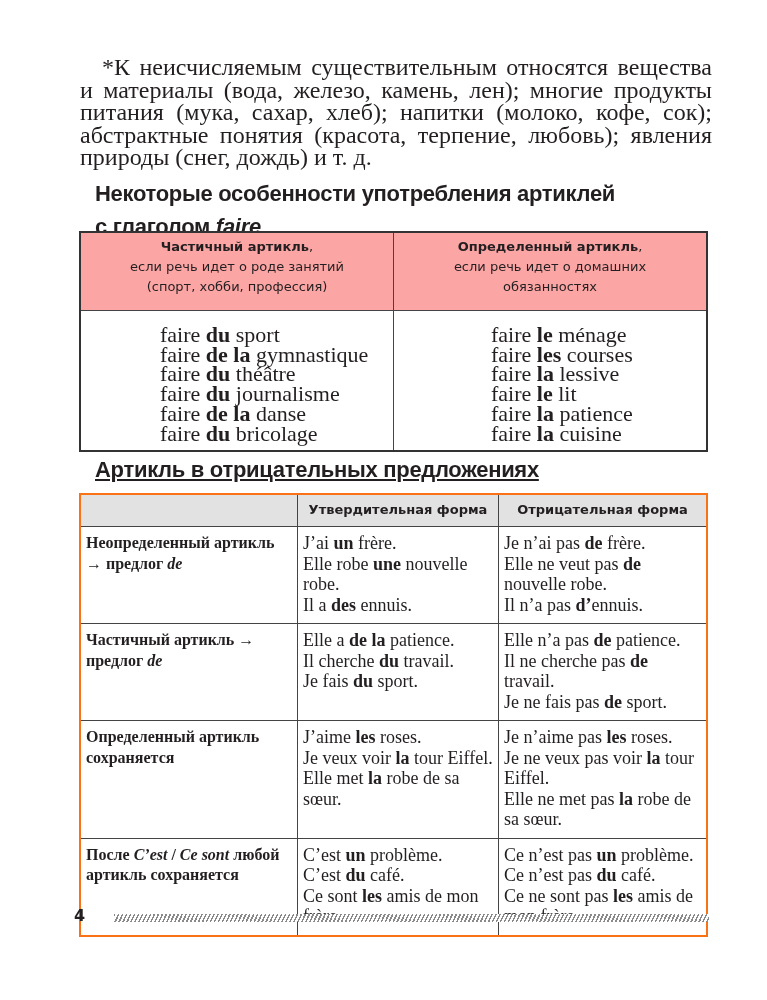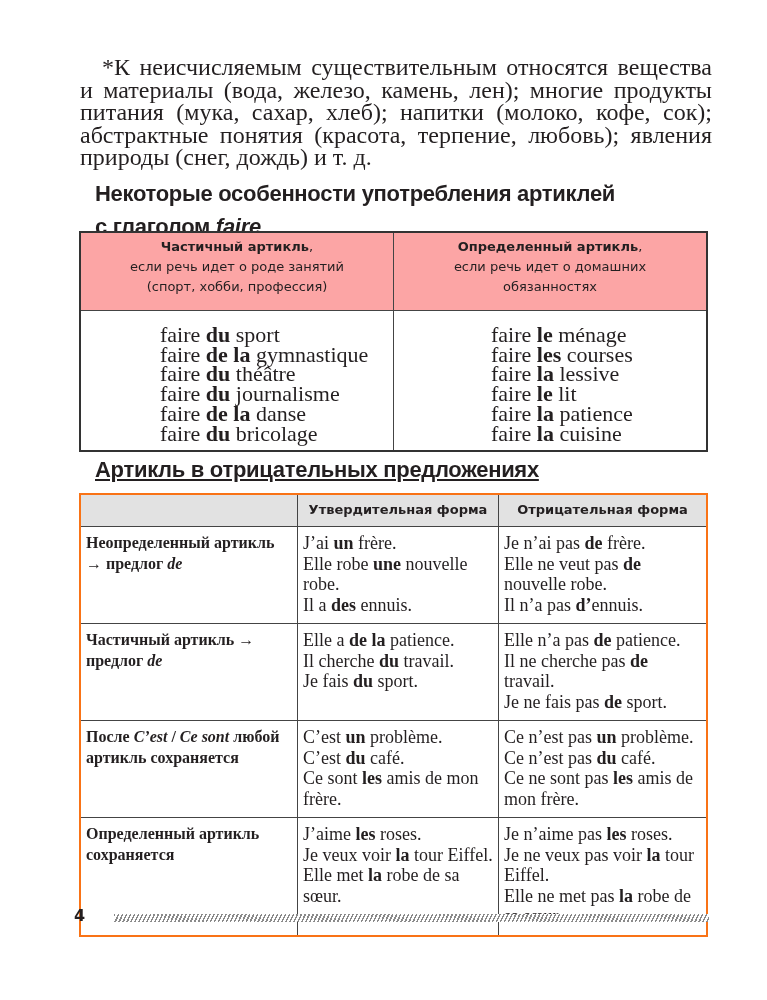--- a/index.html
+++ b/index.html
@@ -141,44 +141,44 @@
           <span class="line"><span>Il cherche </span><b>du</b><span> travail.</span></span>
           <span class="line"><span>Je fais </span><b>du</b><span> sport.</span></span>
         </td>
         <td class="neg">
           <span class="line"><span>Elle n’a pas </span><b>de</b><span> patience.</span></span>
           <span class="line"><span>Il ne cherche pas </span><b>de</b><span> travail.</span></span>
           <span class="line"><span>Je ne fais pas </span><b>de</b><span> sport.</span></span>
         </td>
       </tr>
       <tr>
+        <td class="rowhead"><span>Определенный артикль сохраняется</span></td>
+        <td class="aff">
+          <span class="line"><span>J’aime </span><b>les</b><span> roses.</span></span>
+          <span class="line"><span>Je veux voir </span><b>la</b><span> tour Eiffel.</span></span>
+          <span class="line"><span>Elle met </span><b>la</b><span> robe de sa sœur.</span></span>
+        </td>
+        <td class="neg">
+          <span class="line"><span>Je n’aime pas </span><b>les</b><span> roses.</span></span>
+          <span class="line"><span>Je ne veux pas voir </span><b>la</b><span> tour Eiffel.</span></span>
+          <span class="line"><span>Elle ne met pas </span><b>la</b><span> robe de sa sœur.</span></span>
+        </td>
+      </tr>
+      <tr>
         <td class="rowhead"><span>После </span><i>C’est</i><span> / </span><i>Ce sont</i><span> любой артикль сохраняется</span></td>
         <td class="aff">
           <span class="line"><span>C’est </span><b>un</b><span> problème.</span></span>
           <span class="line"><span>C’est </span><b>du</b><span> café.</span></span>
           <span class="line"><span>Ce sont </span><b>les</b><span> amis de mon frère.</span></span>
         </td>
         <td class="neg">
           <span class="line"><span>Ce n’est pas </span><b>un</b><span> problème.</span></span>
           <span class="line"><span>Ce n’est pas </span><b>du</b><span> café.</span></span>
           <span class="line"><span>Ce ne sont pas </span><b>les</b><span> amis de mon frère.</span></span>
         </td>
       </tr>
-      <tr>
-        <td class="rowhead"><span>Определенный артикль сохраняется</span></td>
-        <td class="aff">
-          <span class="line"><span>J’aime </span><b>les</b><span> roses.</span></span>
-          <span class="line"><span>Je veux voir </span><b>la</b><span> tour Eiffel.</span></span>
-          <span class="line"><span>Elle met </span><b>la</b><span> robe de sa sœur.</span></span>
-        </td>
-        <td class="neg">
-          <span class="line"><span>Je n’aime pas </span><b>les</b><span> roses.</span></span>
-          <span class="line"><span>Je ne veux pas voir </span><b>la</b><span> tour Eiffel.</span></span>
-          <span class="line"><span>Elle ne met pas </span><b>la</b><span> robe de sa sœur.</span></span>
-        </td>
-      </tr>
     </tbody>
 </table>
 
 <div class="footer">
   <span class="page-num">4</span>
   <div class="hatch"></div>
 </div>
 
 </body></html>

